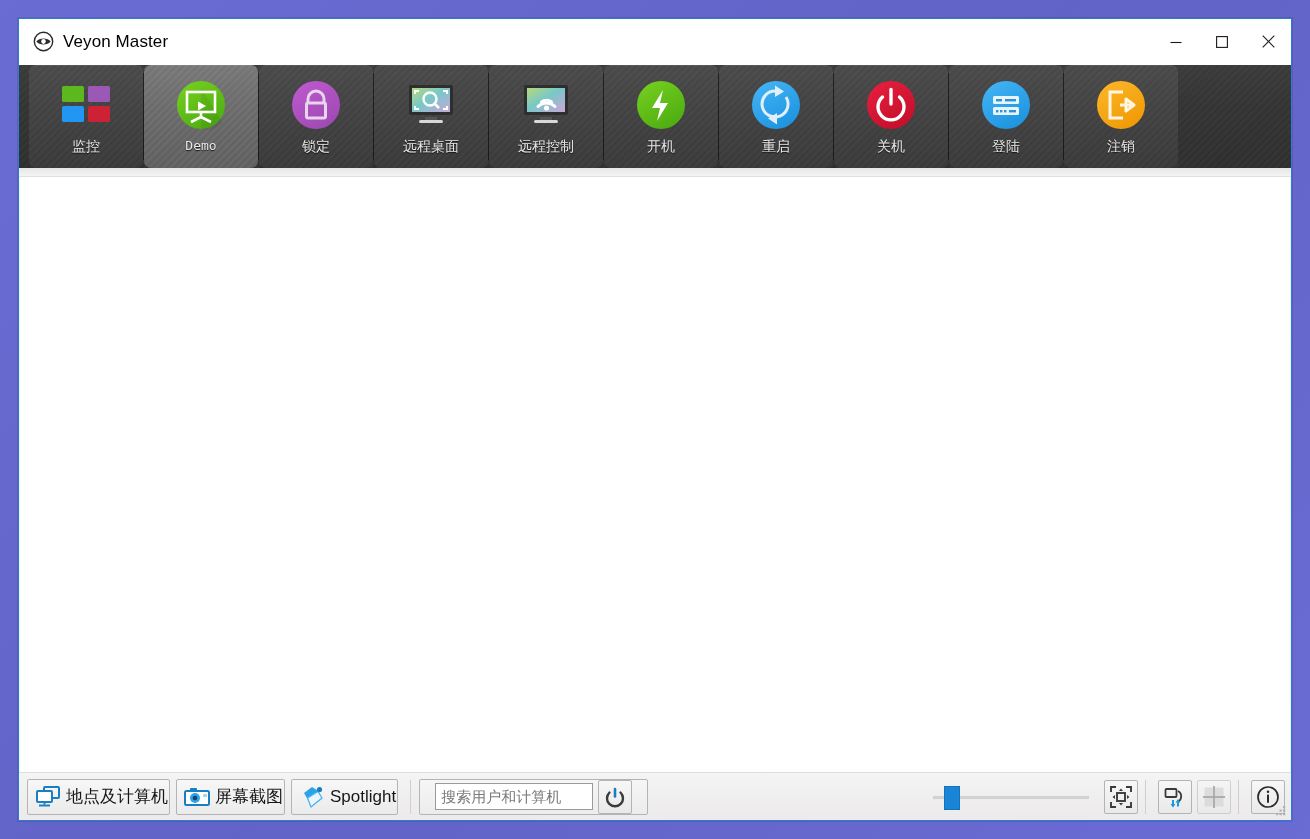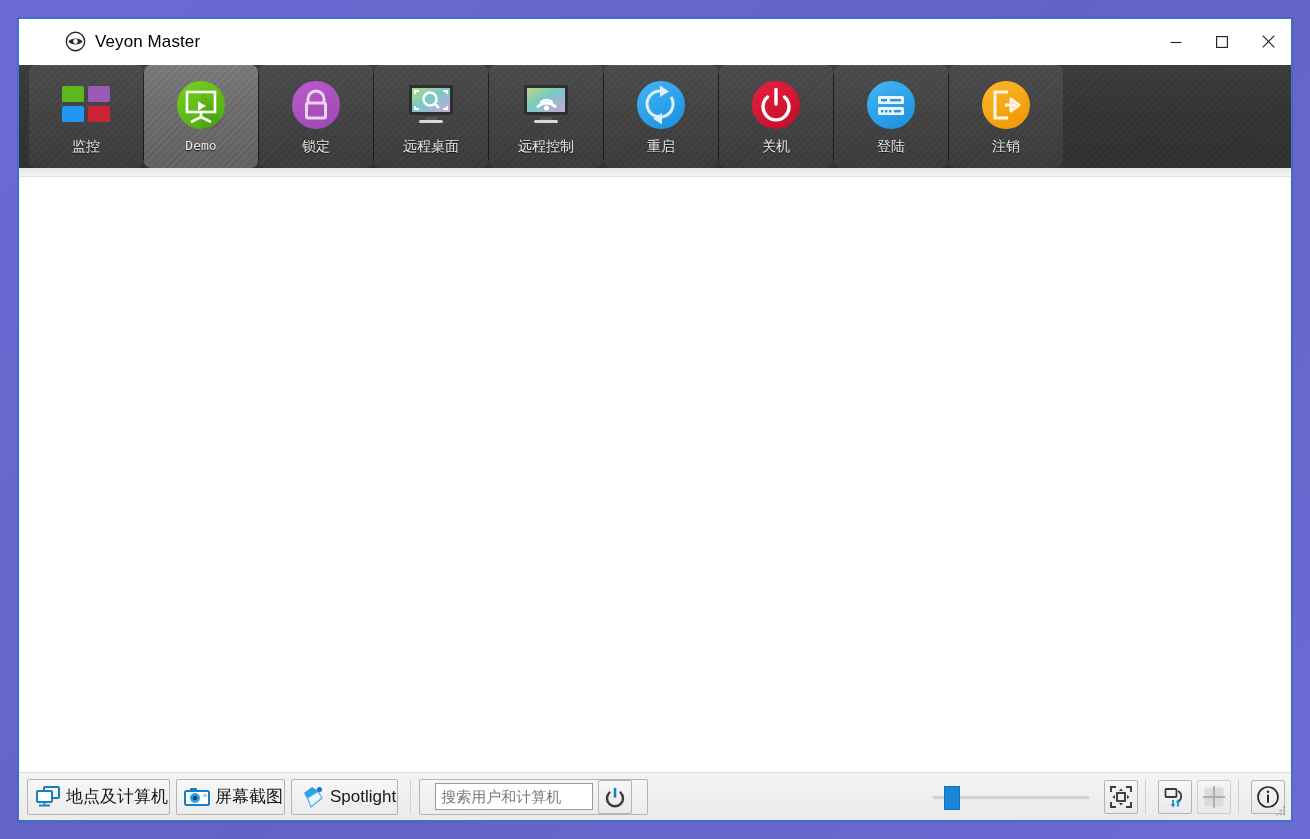--- a/index.html
+++ b/index.html
@@ -28,21 +28,20 @@
   }
 
   
   #titlebar {
     height: 45px;
     background: #ffffff;
     display: flex; align-items: center;
     flex: none;
     border-bottom: 1px solid #ffffff;
     position: relative;
-    margin-left: 32px;
   }
   #title-left { display: flex; align-items: center; padding-left: 14px; }
   .eye-icon { width: 21px; height: 21px; flex: none; }
   #title-text {
     font-size: 17px; color: #000;
     margin-left: 9px;
     font-family: "Liberation Sans", sans-serif;
     letter-spacing: .1px;
   }
   #win-controls {
@@ -361,20 +360,36 @@
               <path d="M20 25.5 a12 12 0 0 1 17 0"></path>
               <path d="M23.5 21 a8 8 0 0 1 10 0"></path>
             </g>
             <circle cx="28.5" cy="27" r="2.6" fill="#ffffff"></circle>
           </svg>
         </span>
         <span class="tb-label">远程控制</span>
         <span class="sep"></span>
       </div>
 
+      <div class="tb-btn">
+        <span class="tb-icon">
+          <svg width="52" height="52" viewBox="0 0 52 52">
+            <defs>
+              <linearGradient id="gGreen2" x1="0" y1="0" x2="0.6" y2="1">
+                <stop offset="0%" stop-color="#78d21f"></stop>
+                  <stop offset="100%" stop-color="#4fae12"></stop>
+              </linearGradient>
+            </defs>
+            <circle cx="26" cy="26" r="24" fill="url(#gGreen2)"></circle>
+            <path d="M28 11 L17 29 h8 l-3 13 11 -18 h-8 z" fill="#ffffff"></path>
+          </svg>
+        </span>
+        <span class="tb-label">开机</span>
+        <span class="sep"></span>
+      </div>
 
       <div class="tb-btn">
         <span class="tb-icon">
           <svg width="52" height="52" viewBox="0 0 52 52">
             <defs>
               <linearGradient id="gBlue" x1="0" y1="0" x2="0.6" y2="1">
                 <stop offset="0%" stop-color="#45b6f7"></stop>
                   <stop offset="100%" stop-color="#1f95e0"></stop>
               </linearGradient>
             </defs>

